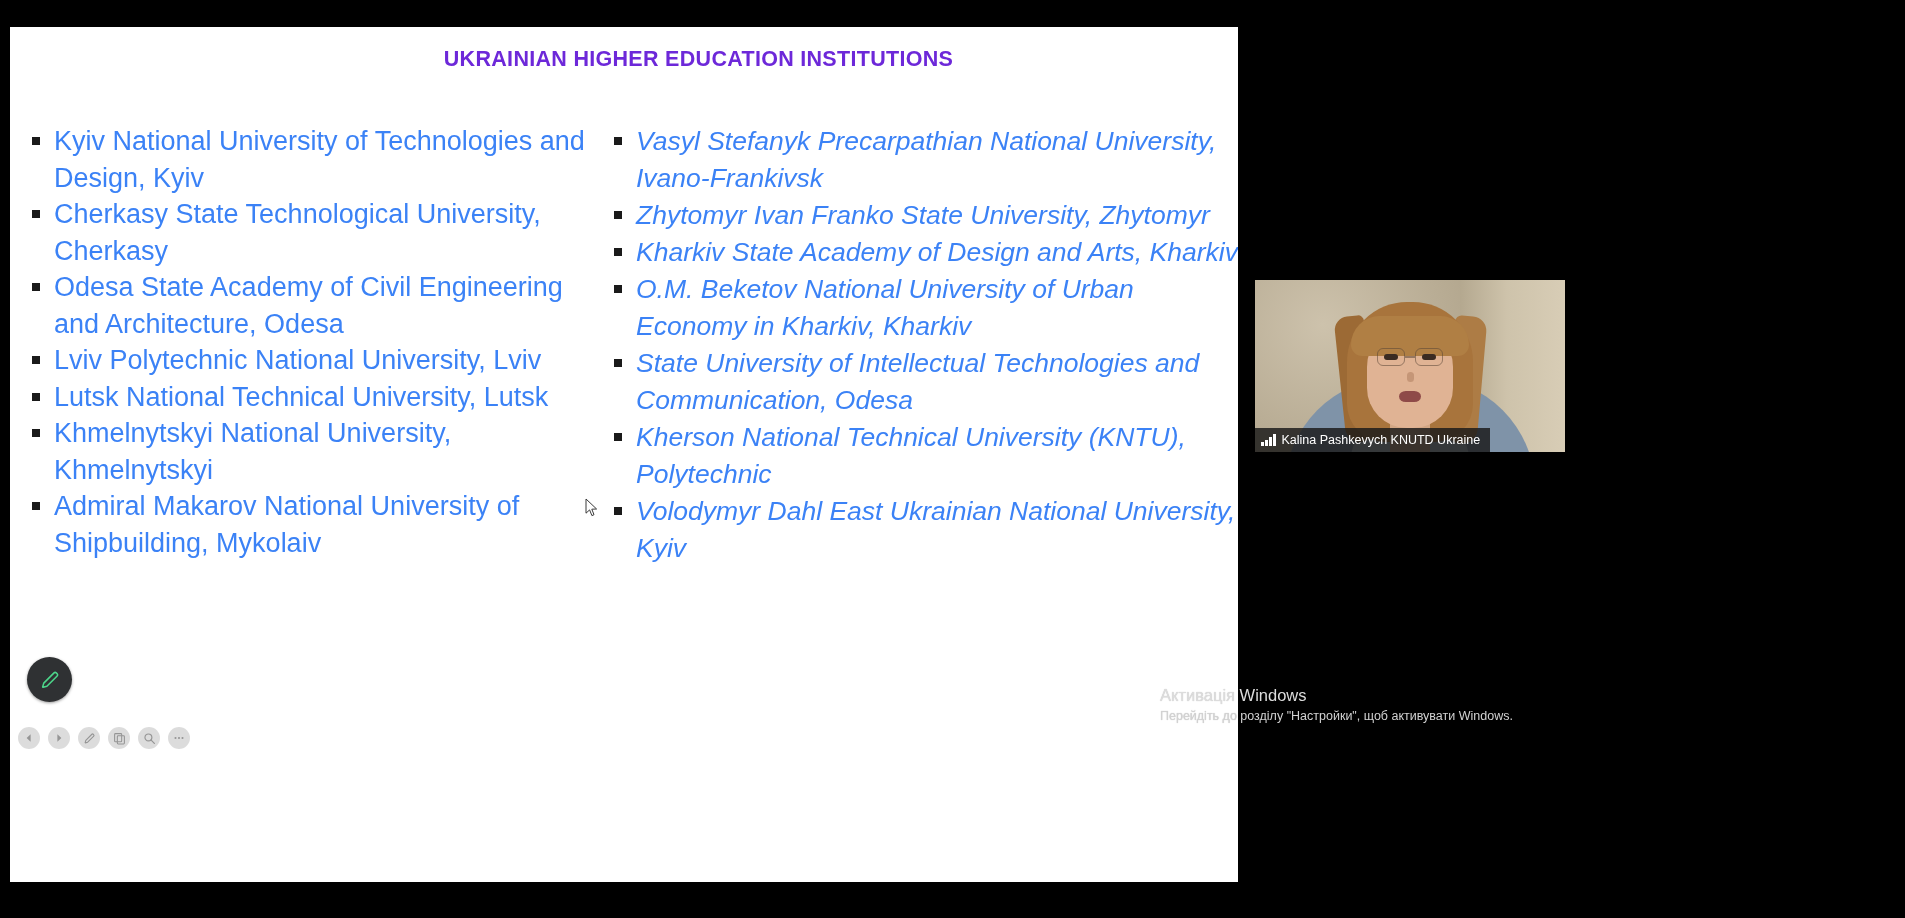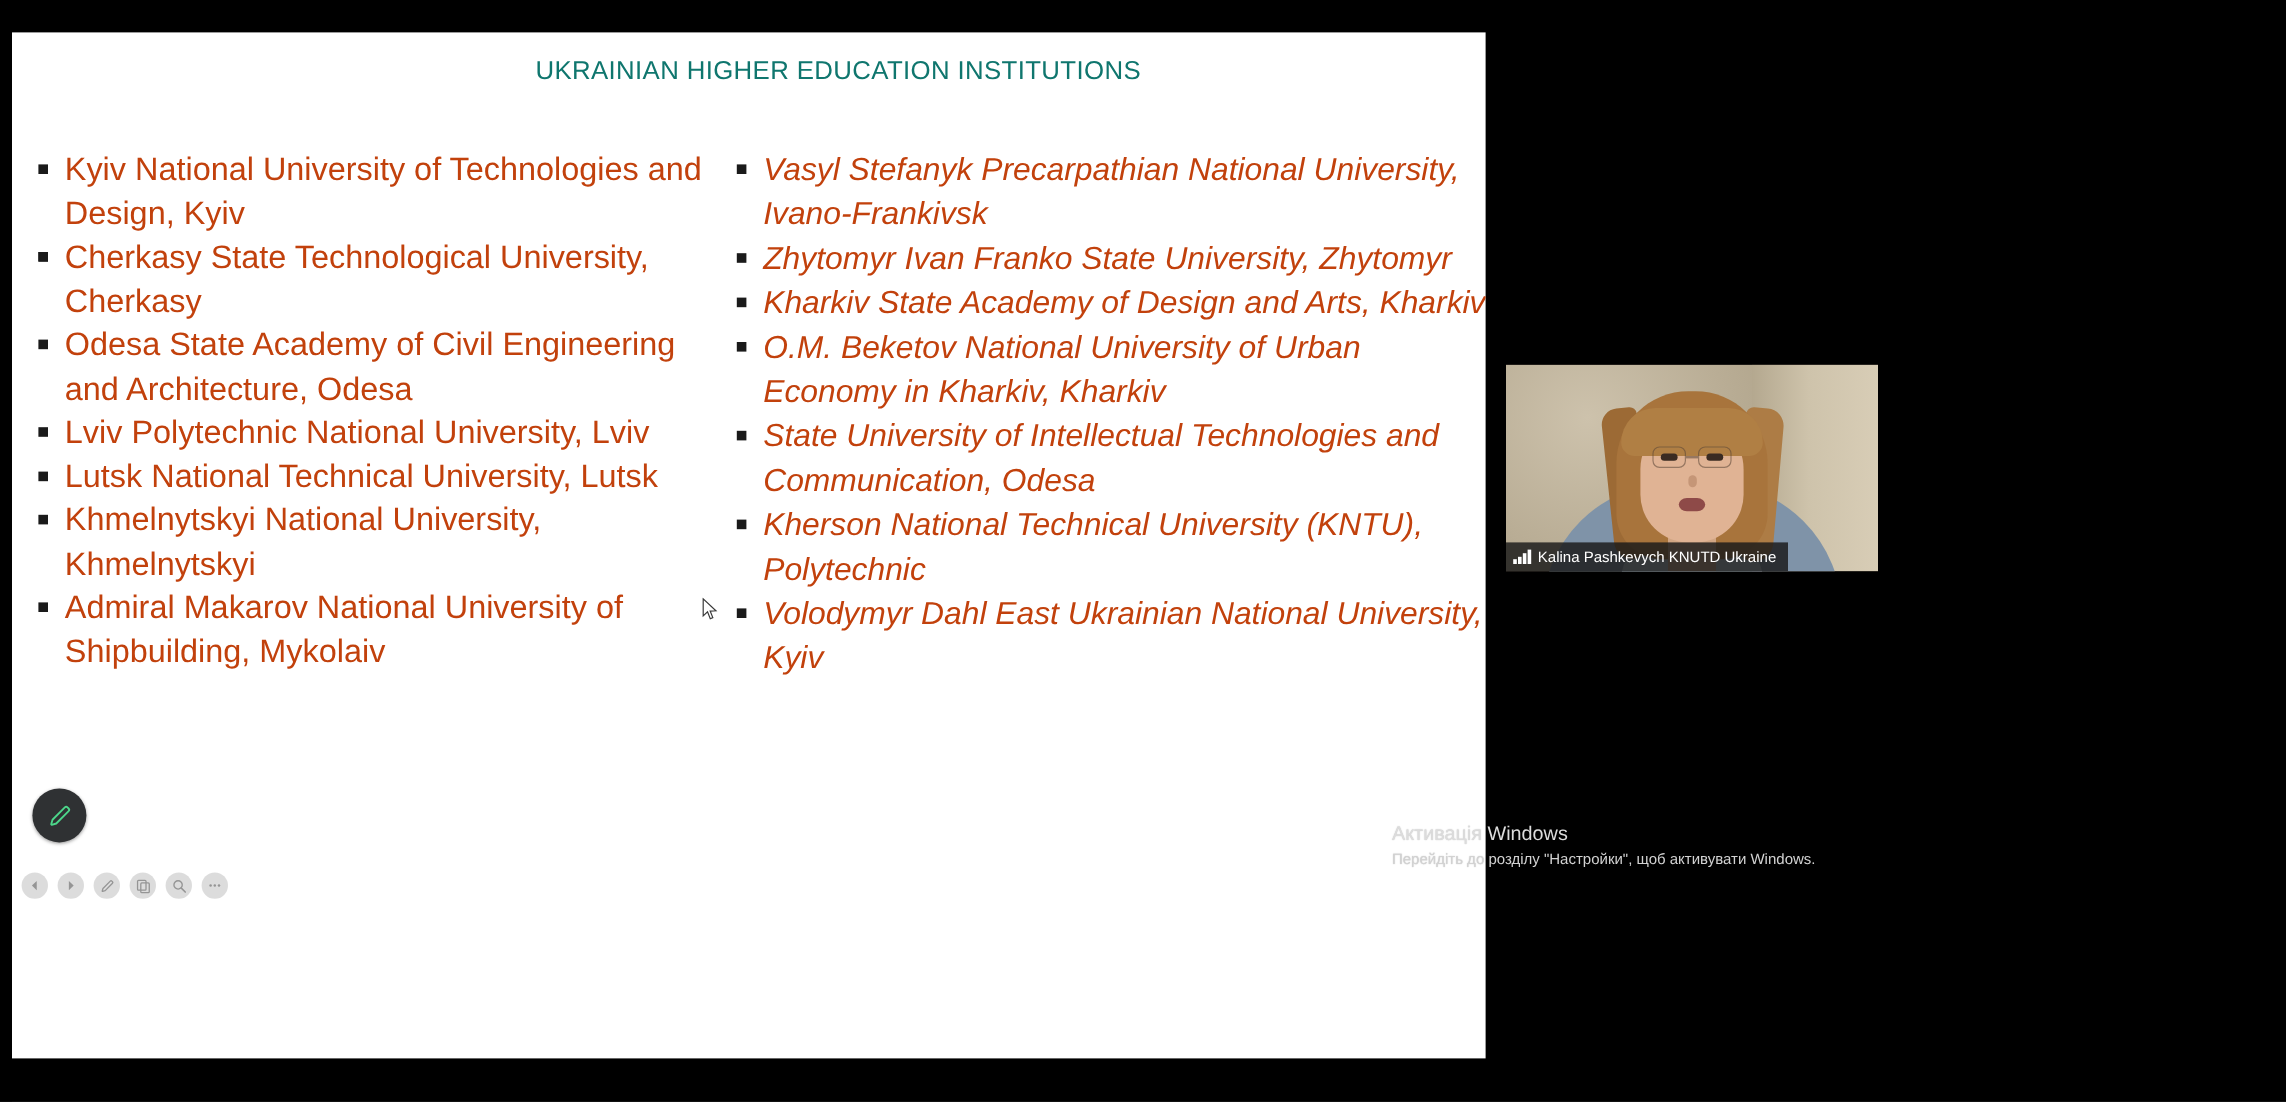--- a/index.html
+++ b/index.html
@@ -19,57 +19,57 @@
   #slide{
     position:absolute; left:10px; top:27px;
     width:1228px; height:855px;
     background:#ffffff;
     overflow:hidden;
   }
 
   #slide-title{
     position:absolute; left:0; top:20px; width:1377px;
     text-align:center;
-    color:#0f766e;
+    color:#6d28d9;
     font-size:21.5px;
-    font-weight:normal;
+    font-weight:bold;
     letter-spacing:0.3px;
   }
 
   .columns{
     position:absolute; left:0; top:96px; width:1228px; height:600px;
     display:flex;
     flex-direction:row;
   }
   .col{ }
   .col-left{ width:596px; padding-left:14px; }
   .col-right{ width:632px; padding-left:0px;font-style:italic; }
 
   ul.bullets{ list-style:none; }
   ul.bullets > li{
     position:relative;
     padding-left:30px;
-    color:#c2410c;
+    color:#3b82f6;
     font-size:27px;
     line-height:36.5px;
     font-weight:400;
     margin-bottom:0px;
   }
   ul.bullets > li .sq{
     position:absolute;
     left:8px; top:14px;
     width:8px; height:8px;
     background:#1a1a1a;
   }
   .col-right ul.bullets > li{ font-size:26.5px; line-height:37px; }
 
   
   #webcam{
     position:absolute;
-    left:1255px; top:304px;
+    left:1255px; top:280px;
     width:310px; height:172px;
     overflow:hidden;
     background:#6e6253;
   }
   #webcam .wall{
     position:absolute; inset:0;
     background:
       radial-gradient(circle at 22% 26%, #cdc2ac 0%, #b9ad95 42%, #9f9379 100%);
   }
   #webcam .wall-r{

